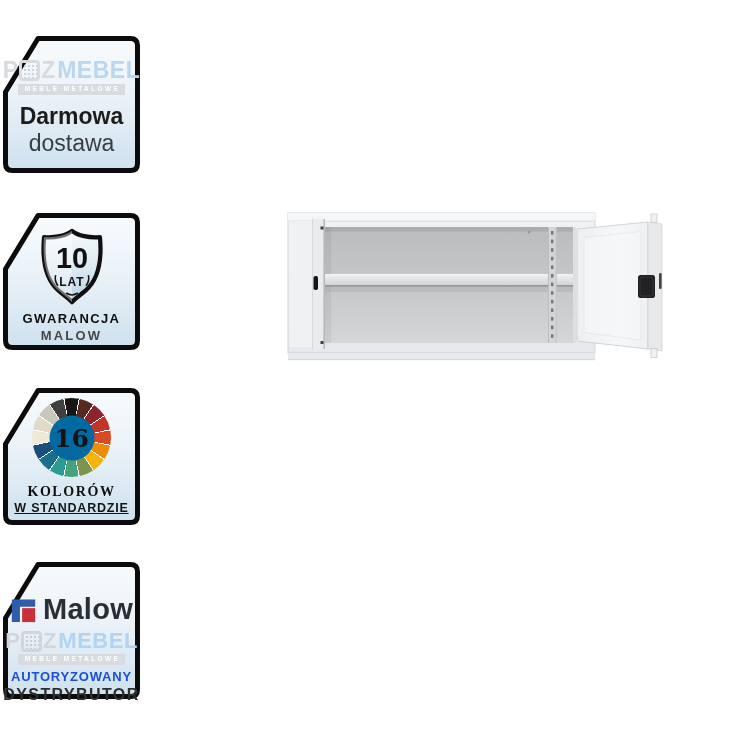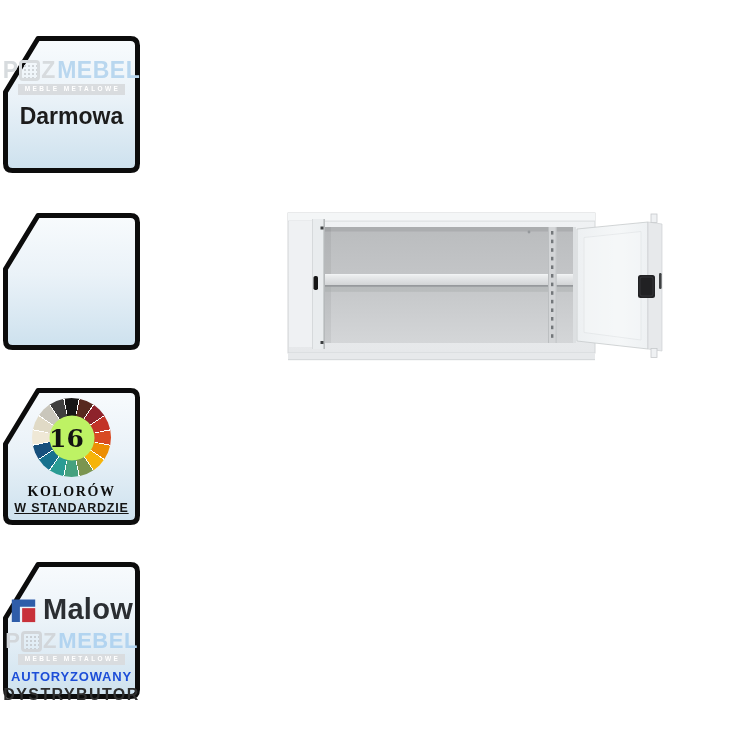--- a/index.html
+++ b/index.html
@@ -34,22 +34,22 @@
   
   .b2-line1{margin-top:5px;font-size:13px;font-weight:700;letter-spacing:1.4px;color:#0f0f0f;}
   .b2-line2{margin-top:2px;font-size:13px;font-weight:700;letter-spacing:2.2px;color:#474747;}
 
   
   .wheel{position:relative;width:79px;height:79px;margin-top:2px;border-radius:50%;}
   .wheel-ring{position:absolute;inset:0;border-radius:50%;}
   .wheel-sep{position:absolute;inset:0;border-radius:50%;
      background:repeating-conic-gradient(from -12deg,#ffffff 0 1.6deg,transparent 1.6deg 22.5deg);}
   .wheel-hole{position:absolute;left:50%;top:50%;width:45px;height:45px;
-     transform:translate(-50%,-50%);border-radius:50%;background:#bef264;
-     display:flex;align-items:center;}
+     transform:translate(-50%,-50%);border-radius:50%;background:#0369a1;
+     display:flex;align-items:center;justify-content:center;}
   .wheel-count{font-family:"DejaVu Serif",serif;font-weight:700;font-size:25px;color:#131313;}
   .b3-line1{margin-top:7px;font-size:14px;font-weight:700;letter-spacing:1.6px;color:#0f0f0f;font-family:Liberation Serif, serif;}
   .b3-line2{margin-top:1px;font-size:12.5px;font-weight:700;letter-spacing:0.8px;color:#151515;text-decoration:underline;}
 
   
   .malow-row{display:flex;align-items:center;gap:6px;margin-top:26px;}
   .malow-text{font-size:29px;font-weight:700;color:#2b2e32;letter-spacing:0.3px;line-height:1;}
   .badge-distributor .pozlogo{margin-top:6px;font-size:22px;}
   .b4-line1{margin-top:4px;font-size:13px;font-weight:700;letter-spacing:0.8px;color:#1d4ed8;}
   .b4-line2{margin-top:2px;font-size:16px;font-weight:700;letter-spacing:1.4px;color:#2e2e2e;}
@@ -99,27 +99,41 @@
   </svg>
   <div class="content" style="padding-top:16px">
     <div class="pozlogo">
       <span class="poz-letter">P</span>
         <span class="poz-grid"></span>
         <span class="poz-letter">Z</span>
         <span class="poz-mebel">MEBEL</span>
     </div>
     <div class="poz-bar">MEBLE METALOWE</div>
     <div class="b1-line1">Darmowa</div>
+    <div class="b1-line2">dostawa</div>
   </div>
 </div>
 
 <div class="badge badge-warranty" style="top:213px">
   <svg class="frame" viewBox="0 0 137 137">
     <path d="M 35 2.5 H 127.5 Q 134.5 2.5 134.5 9.5 V 127.5 Q 134.5 134.5 127.5 134.5 H 9.5 Q 2.5 134.5 2.5 127.5 V 56 Z" fill="url(#gBadge)" stroke="#0c0c0c" stroke-width="5" stroke-linejoin="round"></path>
   </svg>
+  <div class="content" style="padding-top:7px">
+    <svg width="70" height="80" viewBox="0 0 72 82">
+      <path d="M36,4 C30,9 18,11.5 7,10.5 C5,32 8,54 22,66 C27.5,70.7 33,74.5 36,78 C39,74.5 44.5,70.7 50,66 C64,54 67,32 65,10.5 C54,11.5 42,9 36,4 Z" fill="url(#gShield)" stroke="#101010" stroke-width="4.4" stroke-linejoin="round"></path>
+      <path d="M36,4 C30,9 18,11.5 7,10.5 C5,32 8,54 22,66 C27.5,70.7 33,74.5 36,78 Z" fill="#ffffff" opacity="0.4"></path>
+      <path d="M19,50 Q17.5,56 21.5,61" fill="none" stroke="#111111" stroke-width="1.6"></path>
+      <path d="M53,50 Q54.5,56 50.5,61" fill="none" stroke="#111111" stroke-width="1.6"></path>
+      <path d="M30,68.5 Q36,72.5 42,68.5" fill="none" stroke="#111111" stroke-width="1.6"></path>
+      <text x="36" y="43" text-anchor="middle" font-family="Liberation Sans,sans-serif" font-weight="bold" font-size="30" fill="#111111">10</text>
+      <text x="36" y="61" text-anchor="middle" font-family="Liberation Sans,sans-serif" font-weight="bold" font-size="12.5" letter-spacing="1" fill="#111111">LAT</text>
+    </svg>
+    <div class="b2-line1">GWARANCJA</div>
+    <div class="b2-line2">MALOW</div>
+  </div>
 </div>
 
 <div class="badge badge-colors" style="top:388px">
   <svg class="frame" viewBox="0 0 137 137">
     <path d="M 35 2.5 H 127.5 Q 134.5 2.5 134.5 9.5 V 127.5 Q 134.5 134.5 127.5 134.5 H 9.5 Q 2.5 134.5 2.5 127.5 V 56 Z" fill="url(#gBadge)" stroke="#0c0c0c" stroke-width="5" stroke-linejoin="round"></path>
   </svg>
   <div class="content" style="padding-top:1px">
     <div class="wheel">
       <div class="wheel-ring" style="background: conic-gradient(from -11.25deg, rgb(22, 22, 22) 0deg, rgb(22, 22, 22) 22.5deg, rgb(87, 41, 31) 22.5deg, rgb(87, 41, 31) 45deg, rgb(142, 35, 43) 45deg, rgb(142, 35, 43) 67.5deg, rgb(194, 52, 40) 67.5deg, rgb(194, 52, 40) 90deg, rgb(216, 74, 35) 90deg, rgb(216, 74, 35) 112.5deg, rgb(236, 142, 4) 112.5deg, rgb(236, 142, 4) 135deg, rgb(246, 180, 10) 135deg, rgb(246, 180, 10) 157.5deg, rgb(123, 149, 80) 157.5deg, rgb(123, 149, 80) 180deg, rgb(69, 161, 126) 180deg, rgb(69, 161, 126) 202.5deg, rgb(42, 156, 148) 202.5deg, rgb(42, 156, 148) 225deg, rgb(23, 113, 142) 225deg, rgb(23, 113, 142) 247.5deg, rgb(22, 79, 124) 247.5deg, rgb(22, 79, 124) 270deg, rgb(239, 232, 214) 270deg, rgb(239, 232, 214) 292.5deg, rgb(224, 218, 198) 292.5deg, rgb(224, 218, 198) 315deg, rgb(201, 198, 187) 315deg, rgb(201, 198, 187) 337.5deg, rgb(63, 63, 63) 337.5deg, rgb(63, 63, 63) 360deg);"></div>
       <div class="wheel-sep"></div>

